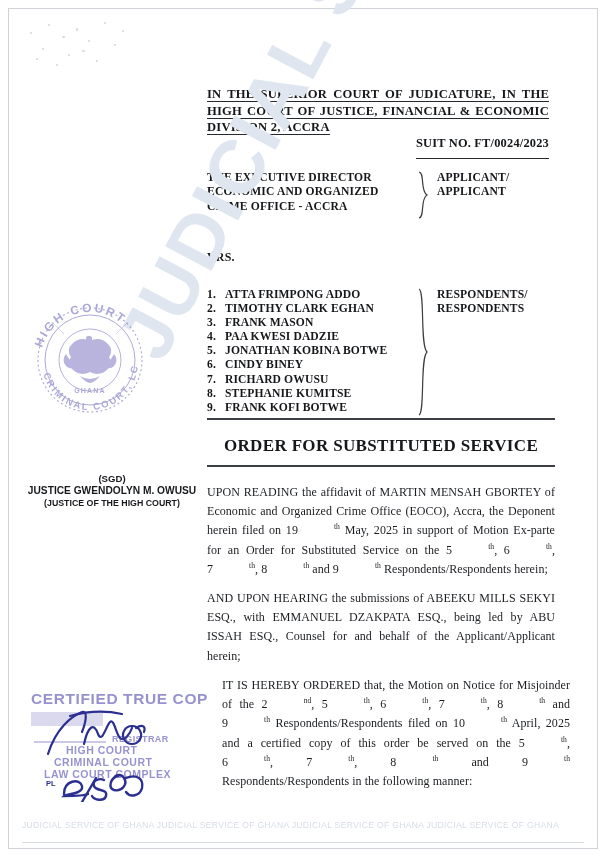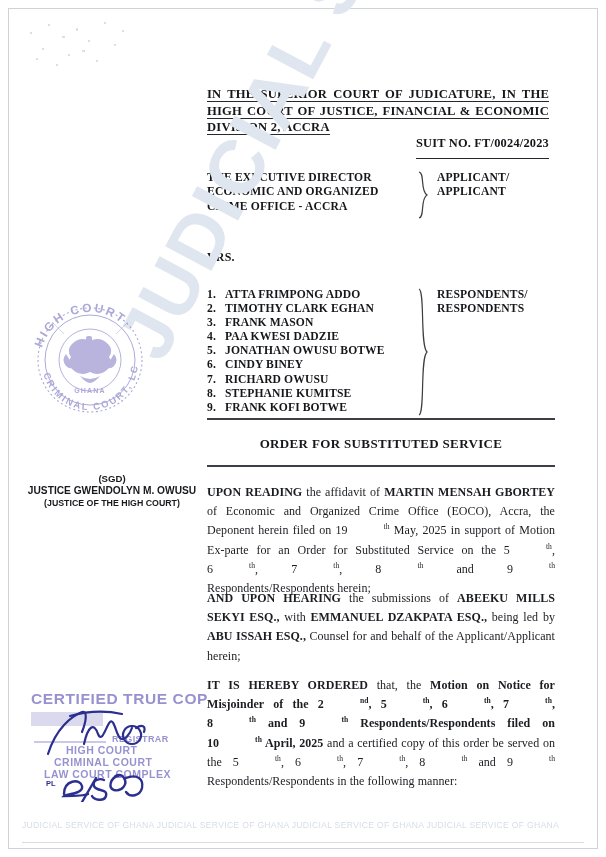--- a/index.html
+++ b/index.html
@@ -201,42 +201,42 @@
     z-index: 5;
   }
   .rule-top { top: 418px; }
   .rule-bottom { top: 465px; }
   .order-title {
     position: absolute;
     left: 207px;
     top: 436px;
     width: 348px;
     text-align: center;
-    font-size: 13px;
+    font-size: 17px;
     font-weight: 700;
     letter-spacing: .35px;
     color: #15171a;
   }
 
   
   .para {
     position: absolute;
     left: 207px;
     width: 348px;
     font-size: 12px;
     line-height: 19.2px;
     color: #1b1d21;
     text-align: justify;
     letter-spacing: .05px;
   }
-  .para b { font-weight: 700; }
+  .para b { font-weight: 400; }
   .para sup { font-size: 7.6px; vertical-align: super; line-height: 0; padding-left: 36px; }
   .p1 { top: 483px; }
   .p2 { top: 589px; }
-  .p3 { top: 676px; }
+  .p3 { top: 676px; margin-left: 15px; }
 
   
   .seal {
     position: absolute;
     left: 22px;
     top: 292px;
     width: 134px;
     height: 126px;
     z-index: 4;
     pointer-events: none;
@@ -322,21 +322,21 @@
       <li>
           <span class="resp-num">3.</span>
           <span>FRANK MASON</span>
         </li>
       <li>
           <span class="resp-num">4.</span>
           <span>PAA KWESI DADZIE</span>
         </li>
       <li>
           <span class="resp-num">5.</span>
-          <span>JONATHAN OWUSU BOTWE</span>
+          <span>JONATHAN KOBINA BOTWE</span>
         </li>
       <li>
           <span class="resp-num">6.</span>
           <span>CINDY BINEY</span>
         </li>
       <li>
           <span class="resp-num">7.</span>
           <span>RICHARD OWUSU</span>
         </li>
       <li>

